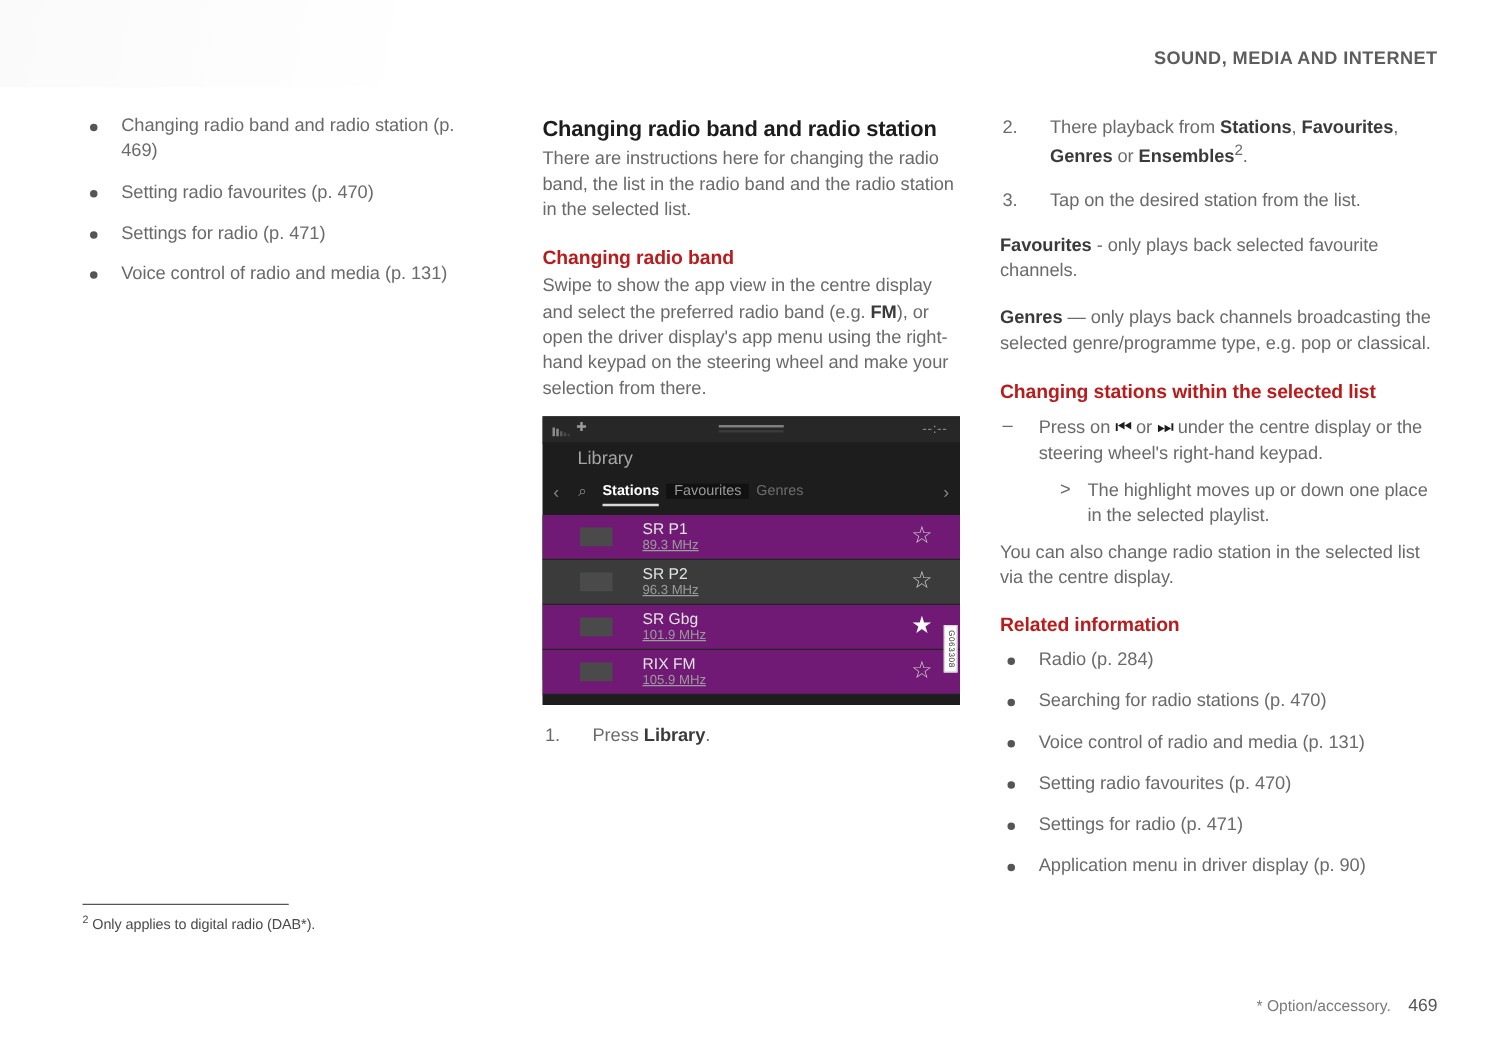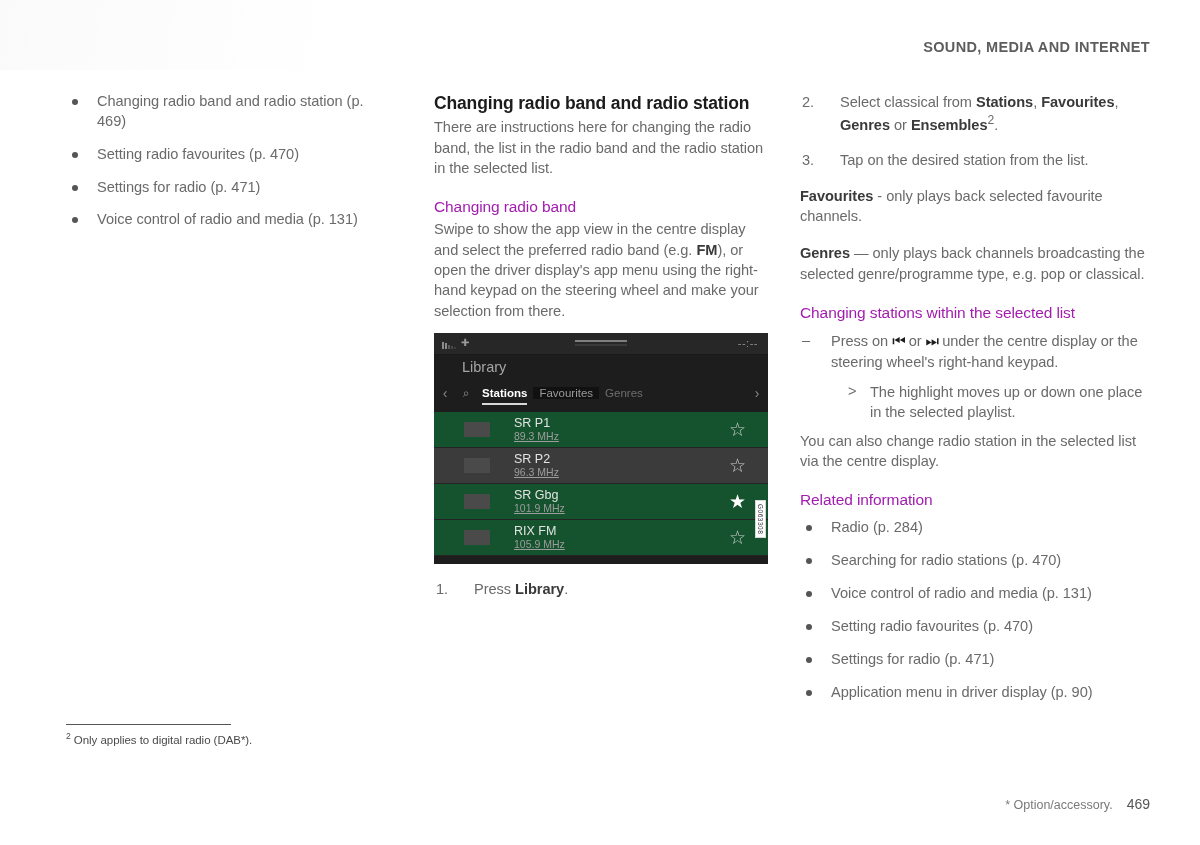--- a/index.html
+++ b/index.html
@@ -37,22 +37,22 @@
   h2.sec {
     font-size: 17.5px;
     font-weight: bold;
     color: #1c1c1c;
     line-height: 1.28;
     letter-spacing: -0.15px;
     margin-bottom: 3px;
   }
   h3.sub {
     font-size: 15.5px;
-    font-weight: normal;
-    color: #a21caf;
+    font-weight: bold;
+    color: #b91c1c;
     line-height: 1.3;
     letter-spacing: -0.1px;
     margin-top: 19px;
     margin-bottom: 2px;
   }
   p.body {
     font-size: 14.6px;
     line-height: 1.39;
     color: #6a6a6a;
     letter-spacing: -0.05px;
@@ -188,21 +188,21 @@
   }
   .tab.boxed { background: #111; color: #9a9a9a; font-weight: normal; }
   .tab.plain { font-weight: normal; color: #6e6e6e; }
 
   .stationlist {
     position: absolute; left: 0; right: 0; top: 79px; bottom: 20px;
   }
   .srow {
     position: relative;
     height: 36px;
-    background: #14532d;
+    background: #701a75;
     border-bottom: 1px solid #242424;
     display: flex; align-items: center;
   }
   .srow.alt { background: #3b3b3b; }
   .srow .thumb {
     width: 26px; height: 15px; background: #4a4a4a;
     margin-left: 30px; flex: none;
   }
   .srow .meta { margin-left: 24px; }
   .srow .sname { font-size: 12.5px; color: #e3e3e3; line-height: 1.15; }
@@ -357,21 +357,21 @@
       <ol class="steps figcaption">
         <li><span class="num">1.</span><span>Press </span><b class="b">Library</b><span>.</span></li>
       </ol>
     </div>
   </div>
 
   <div class="col col-right">
 
     <ol class="steps">
       <li>
-        <span class="num">2.</span><span>Select classical from </span><b class="b">Stations</b><span>, </span><b class="b">Favourites</b><span>, </span><b class="b">Genres</b><span> or </span><b class="b">Ensembles</b><sup>2</sup><span>.</span>
+        <span class="num">2.</span><span>There playback from </span><b class="b">Stations</b><span>, </span><b class="b">Favourites</b><span>, </span><b class="b">Genres</b><span> or </span><b class="b">Ensembles</b><sup>2</sup><span>.</span>
       </li>
       <li>
         <span class="num">3.</span><span>Tap on the desired station from the list.</span>
       </li>
     </ol>
 
     <p class="body" style="margin-top:4px"><b class="b">Favourites</b><span> - only plays back selected favourite channels.</span></p>
 
     <p class="body" style="margin-top:17px"><b class="b">Genres</b><span> — only plays back channels broadcasting the selected genre/programme type, e.g. pop or classical.</span></p>
 

